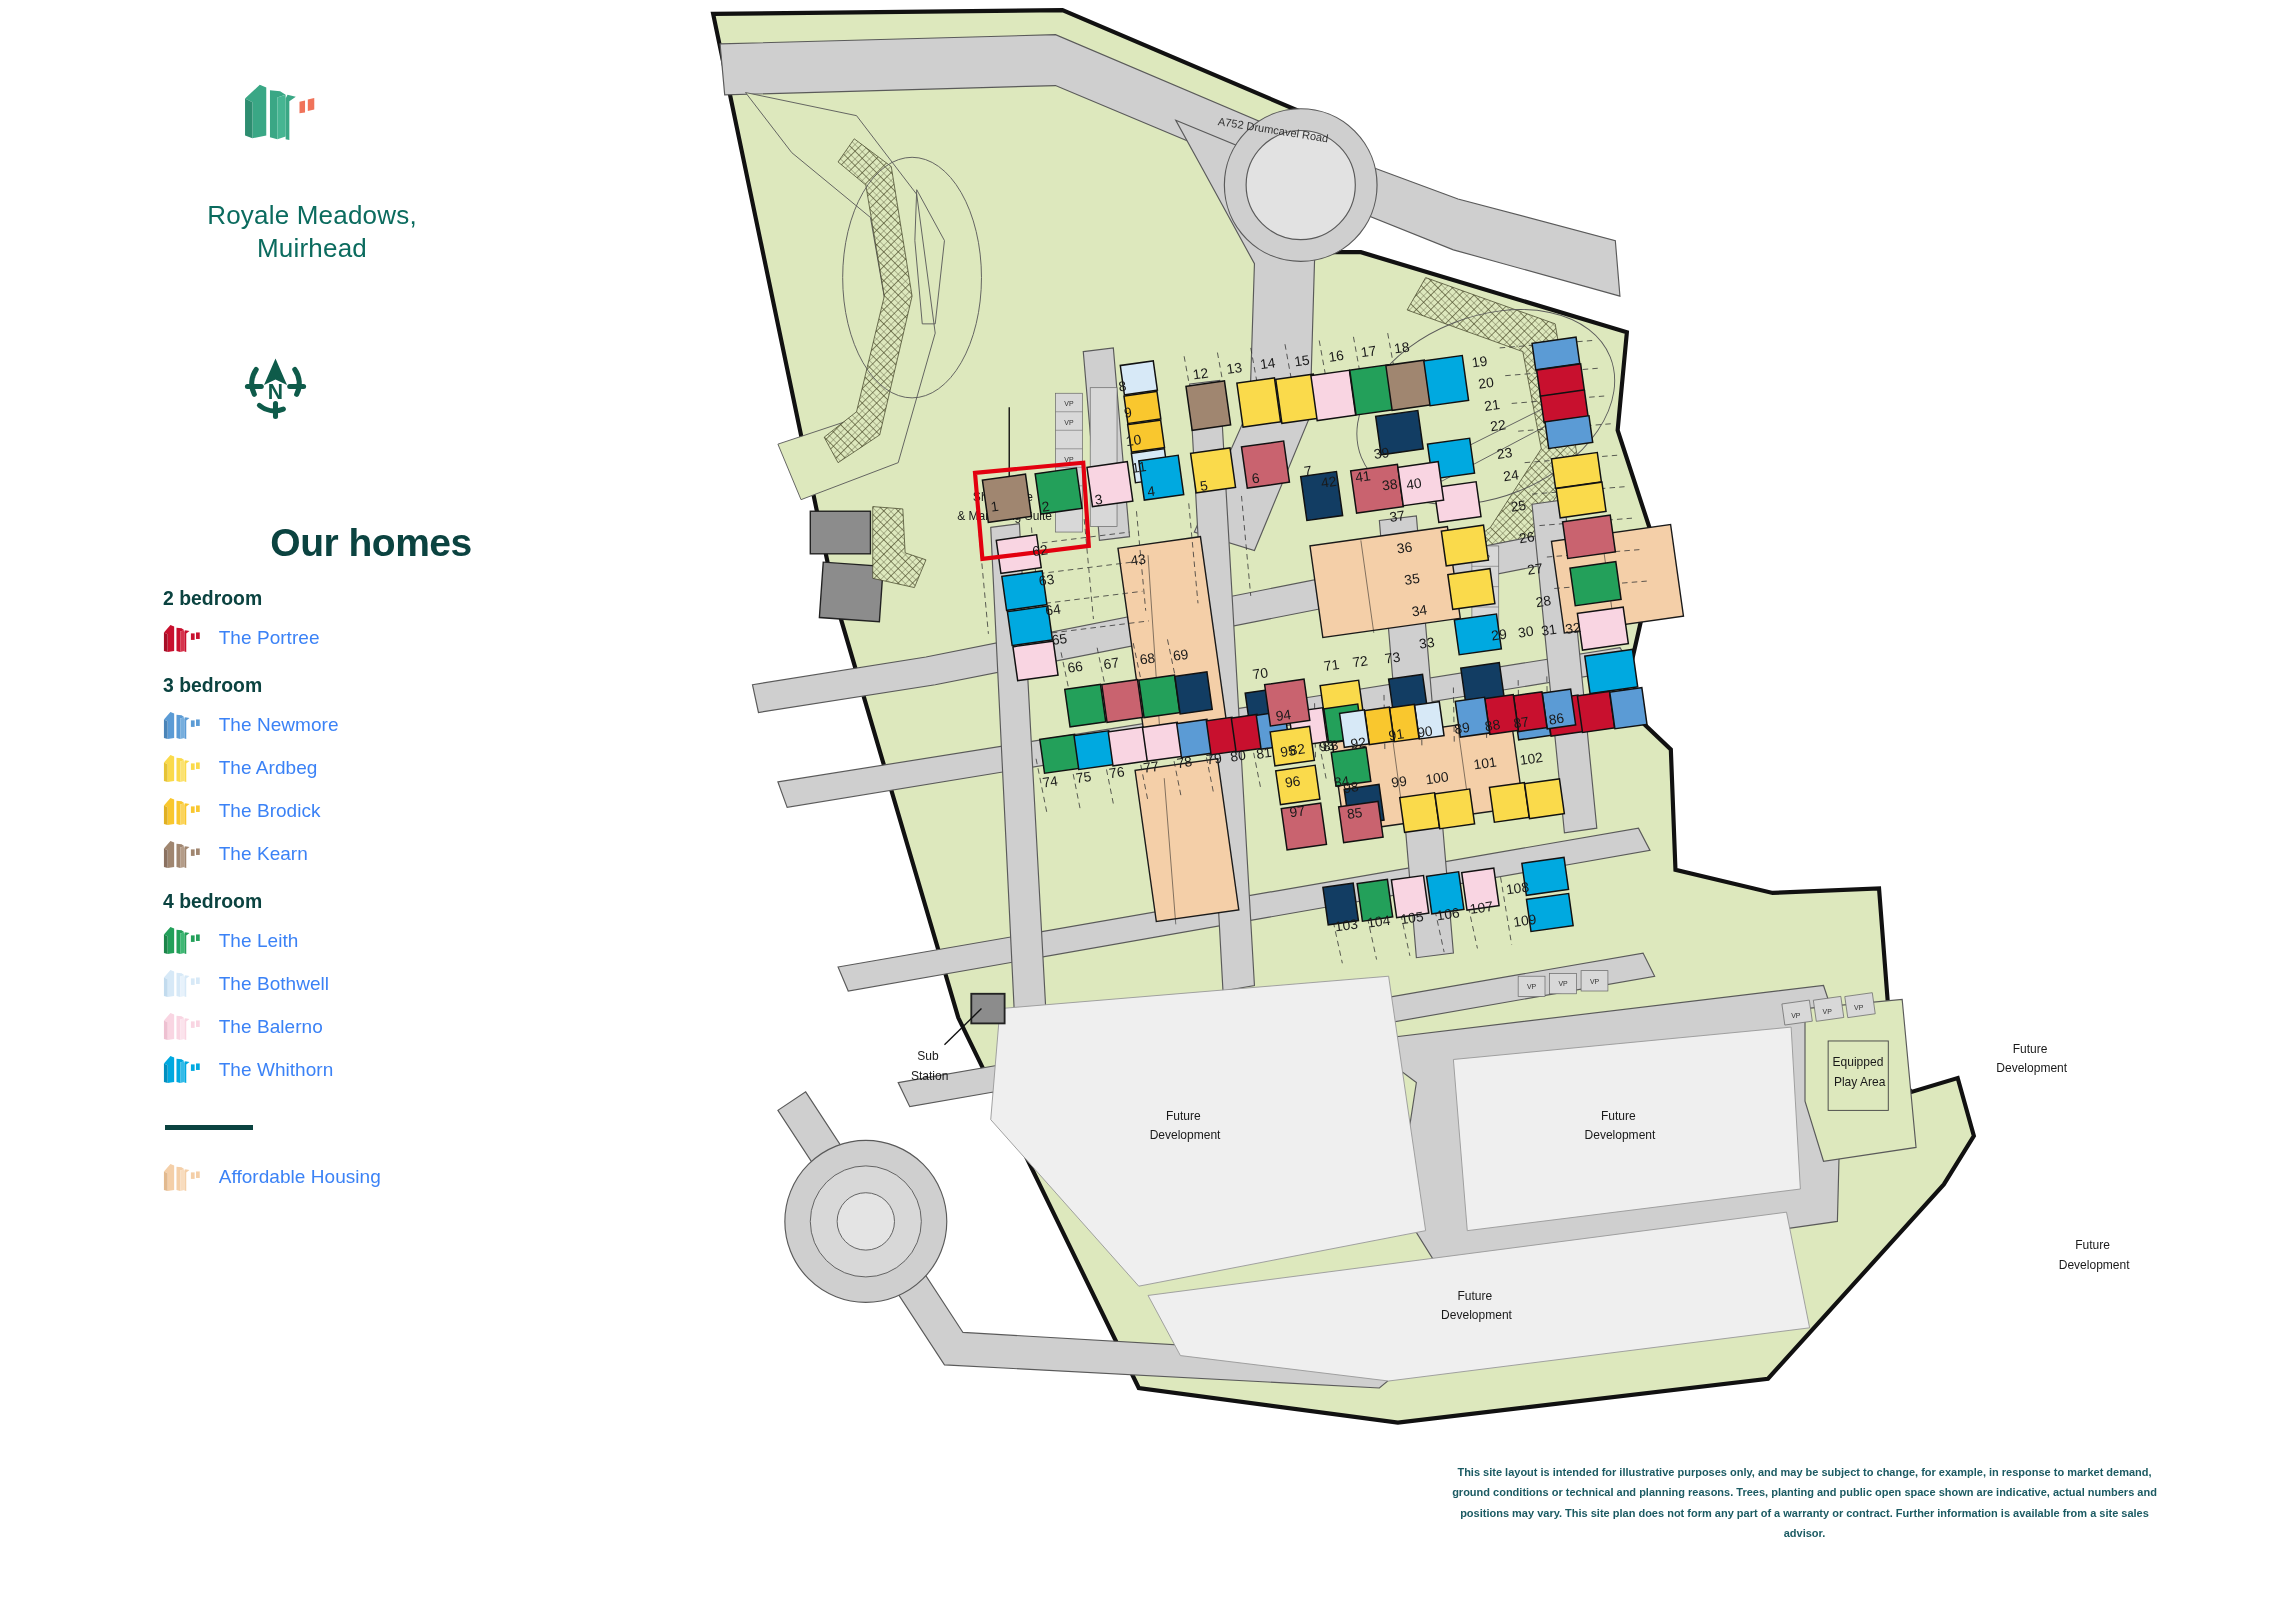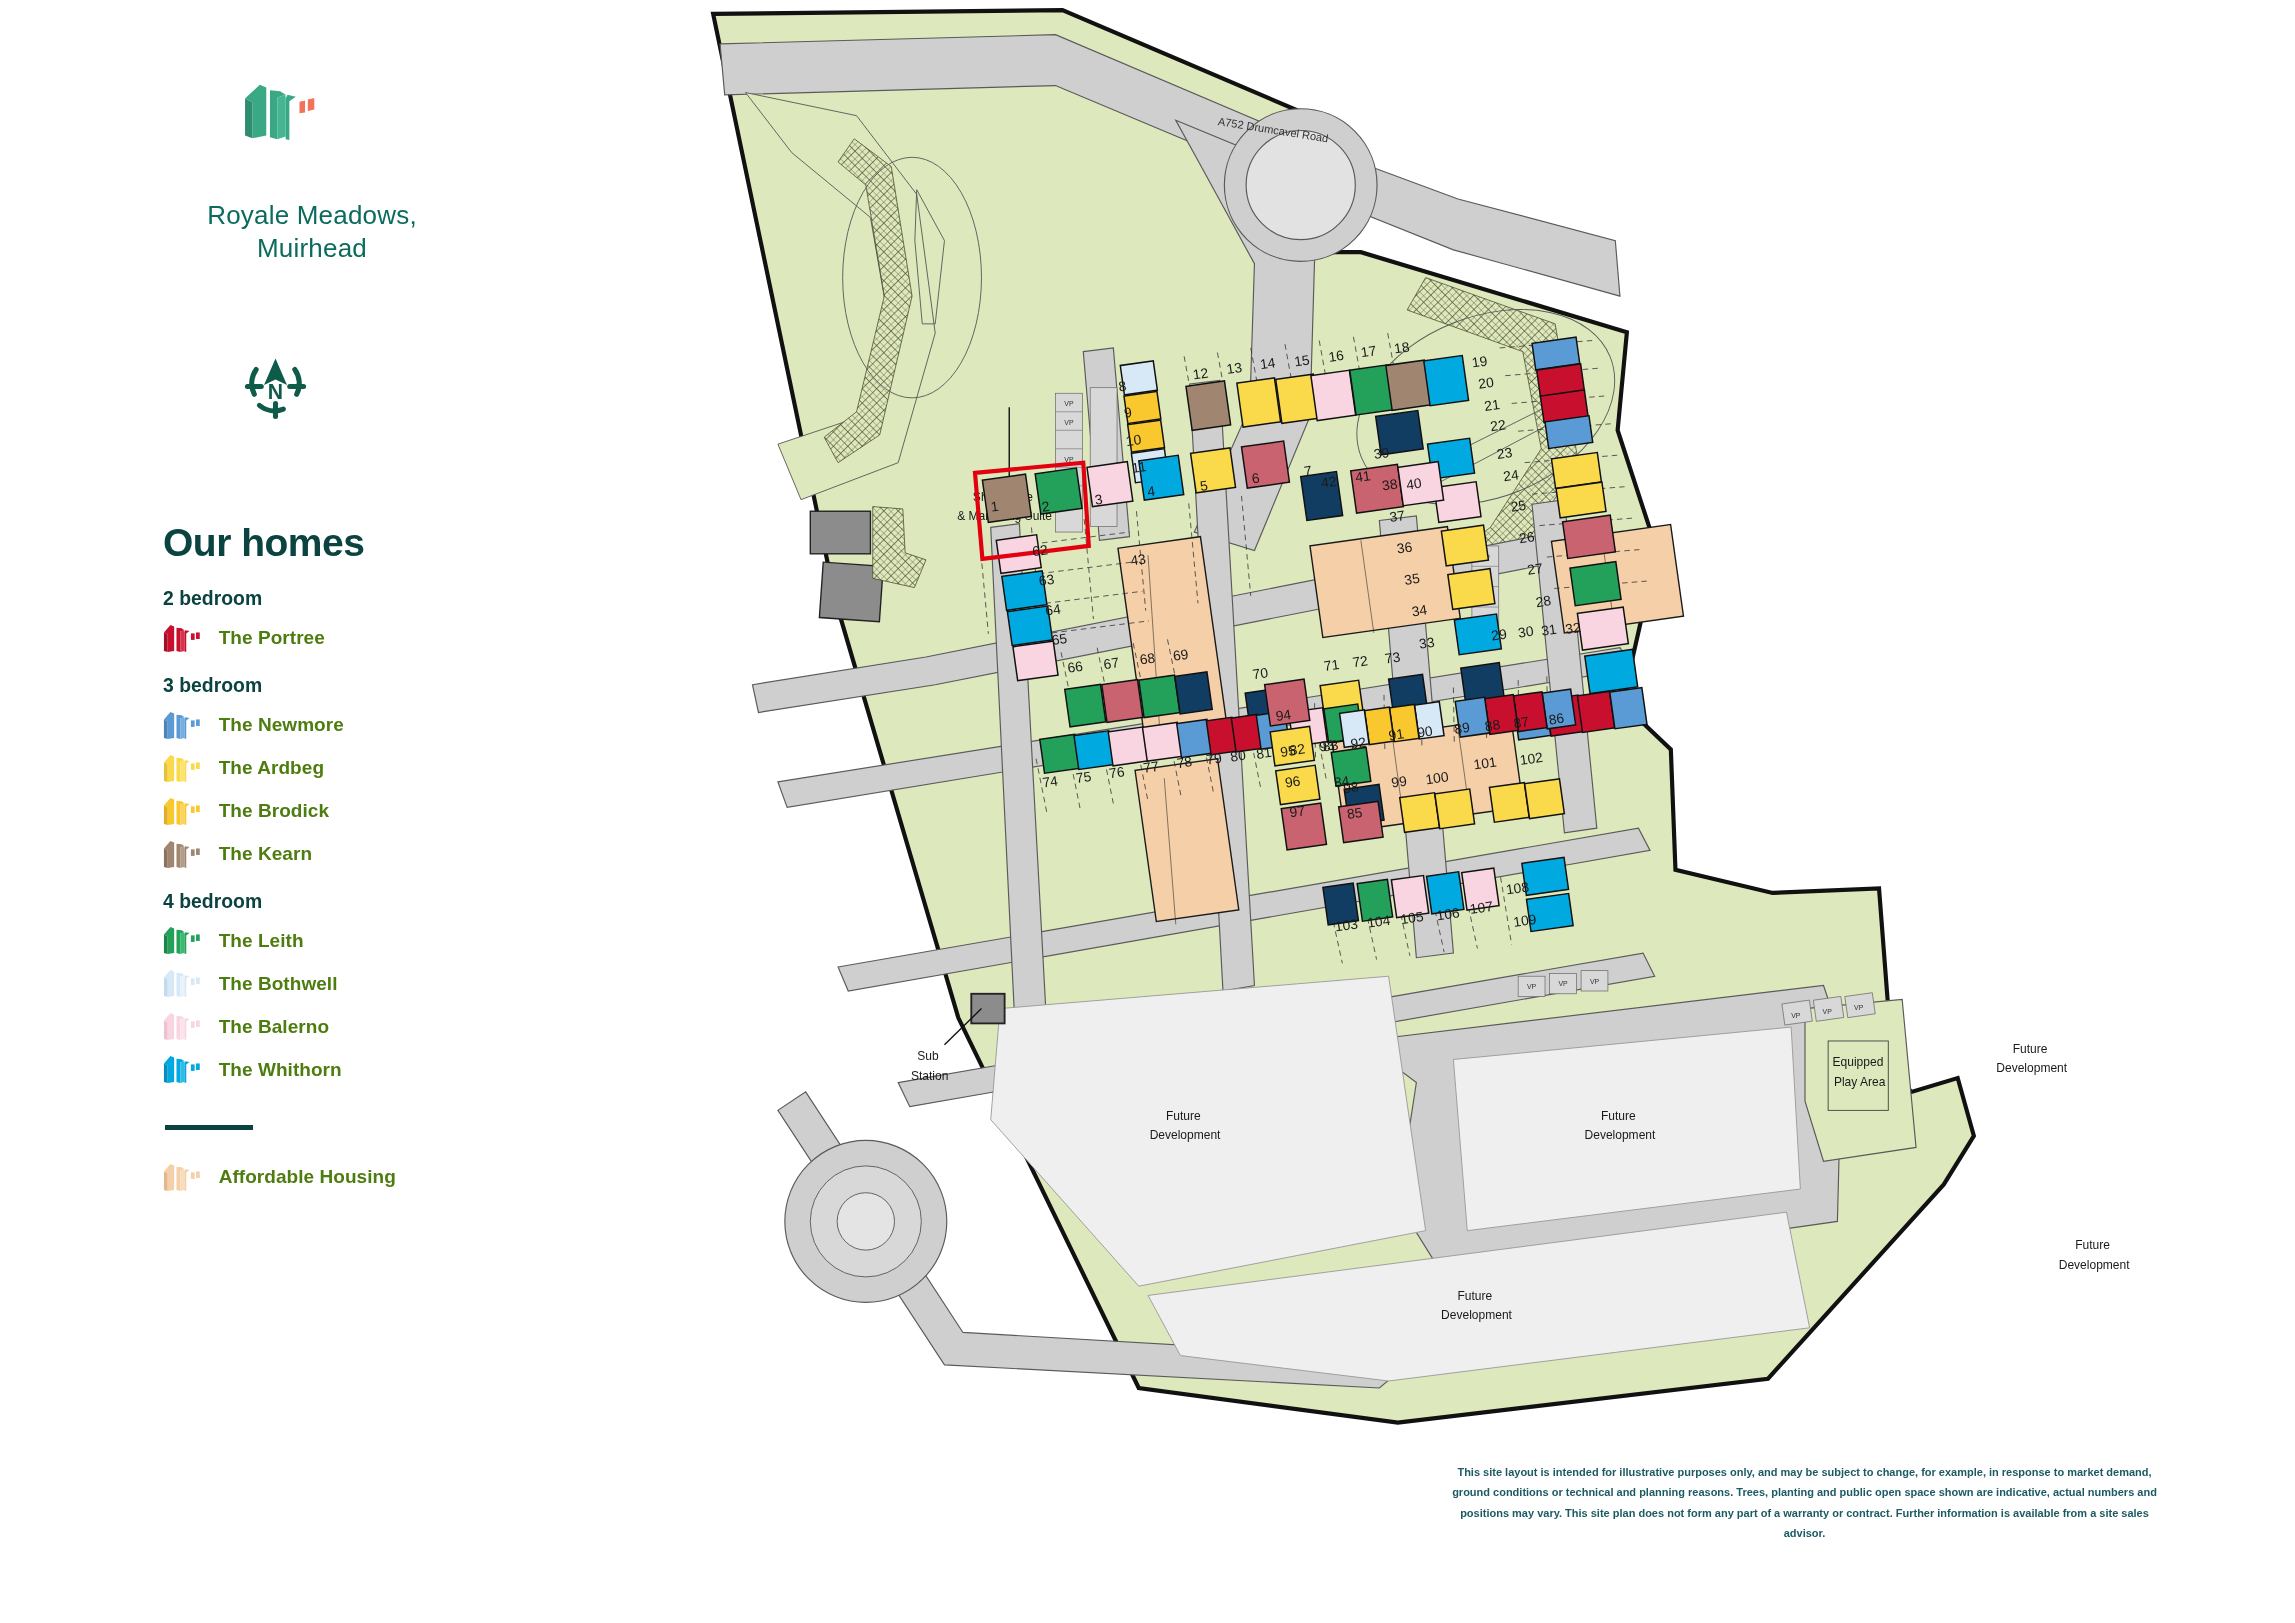--- a/index.html
+++ b/index.html
@@ -15,28 +15,28 @@
   #site-title{
     position:absolute;left:164px;top:199px;width:296px;
     text-align:center;font-size:26px;line-height:1.28;
     color:#0b6b5e;font-weight:400;letter-spacing:0.2px;
   }
   #compass{position:absolute;left:241px;top:352px;width:69px;height:69px;}
 
   #legend{position:absolute;left:163px;top:523px;width:416px;}
   #legend-title{
     font-size:39px;font-weight:700;color:#0b4340;margin:0 0 25px 0;
-    letter-spacing:-0.5px;line-height:1;
+    letter-spacing:-0.5px;line-height:1;text-align:center;
   }
   .legend-group-title{
     font-size:19.4px;font-weight:700;color:#0b4340;margin:14px 0 6.5px 0;line-height:1.2;
   }
   .legend-row{display:flex;align-items:center;height:43px;}
   .legend-swatch{width:40px;height:29px;flex:0 0 40px;margin-right:15.7px;}
-  .legend-label{font-size:19px;font-weight:700;color:#4d7c0f;letter-spacing:0.05px;}
+  .legend-label{font-size:19px;font-weight:400;color:#3b82f6;letter-spacing:0.05px;}
   #legend-divider{
     width:88px;height:4.2px;background:#0b4340;margin:34px 0 26px 1.9px;
   }
 
   
   #map-wrap{position:absolute;left:639px;top:0;width:1657px;height:1623px;}
   #map-svg{display:block;width:1657px;height:1623px;}
 
   .ms-text{font-family:"Liberation Sans",sans-serif;fill:#1a1a1a;}
   .plot-num{font-size:30px;fill:#1a1a1a;}

